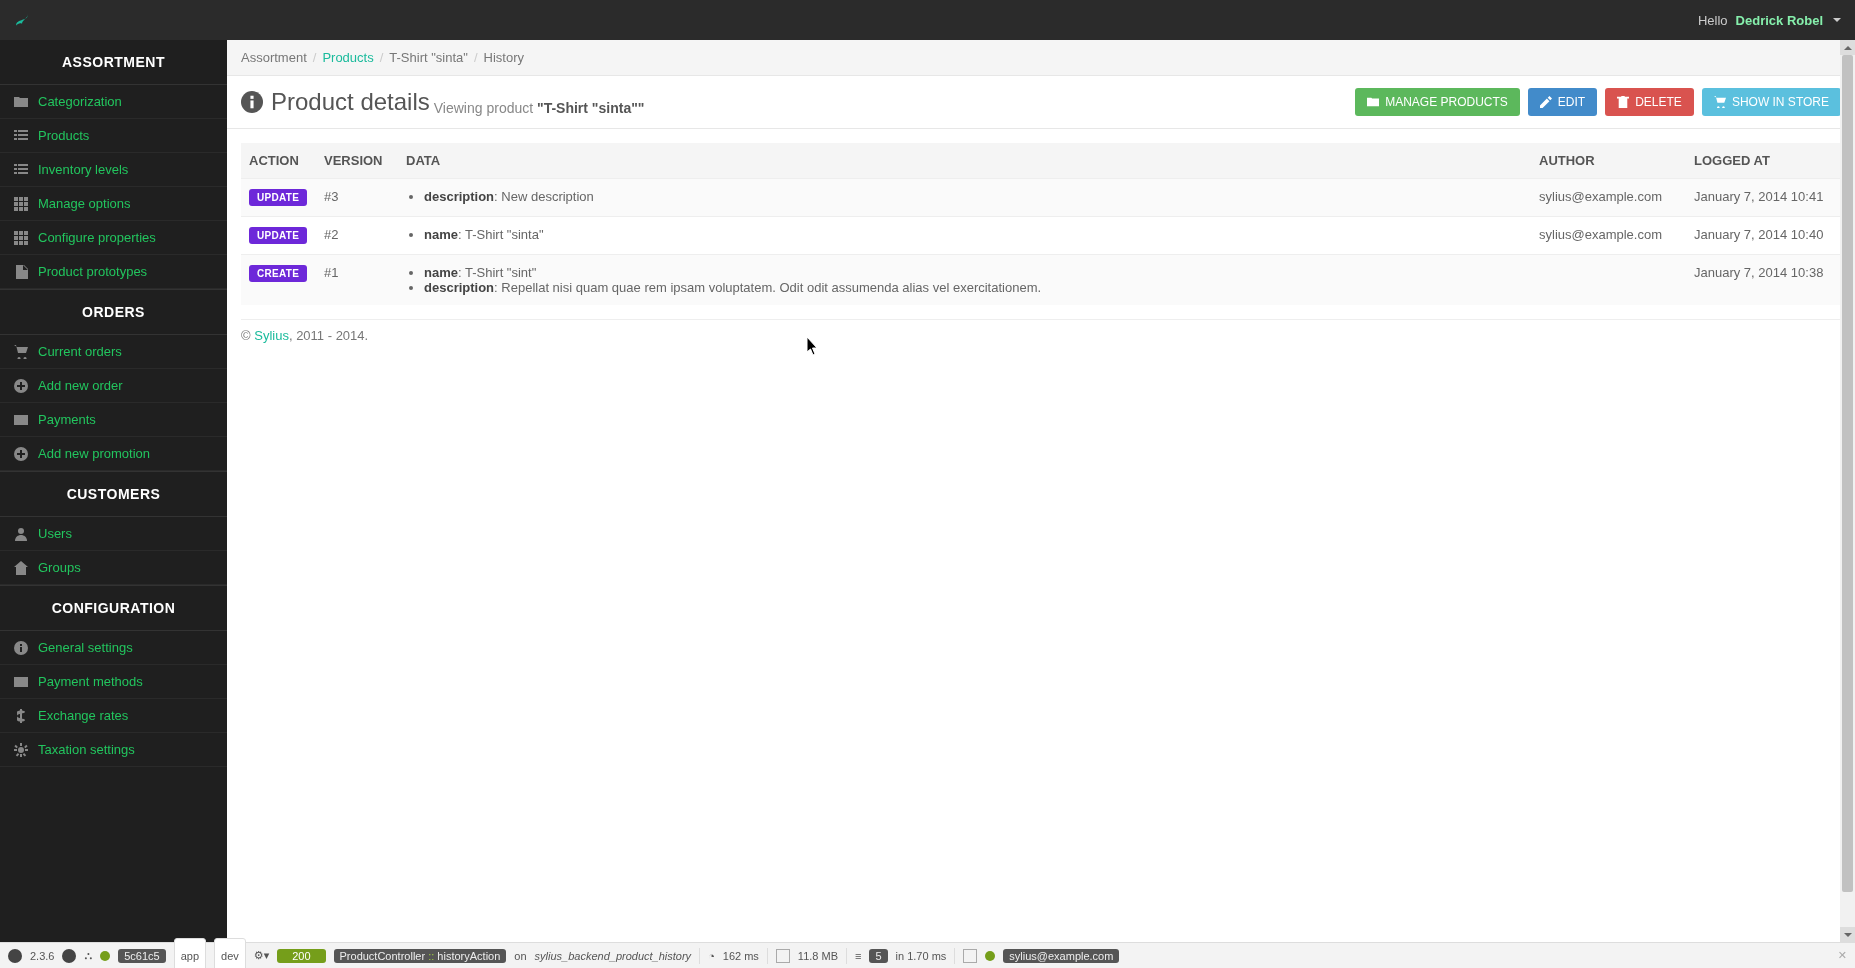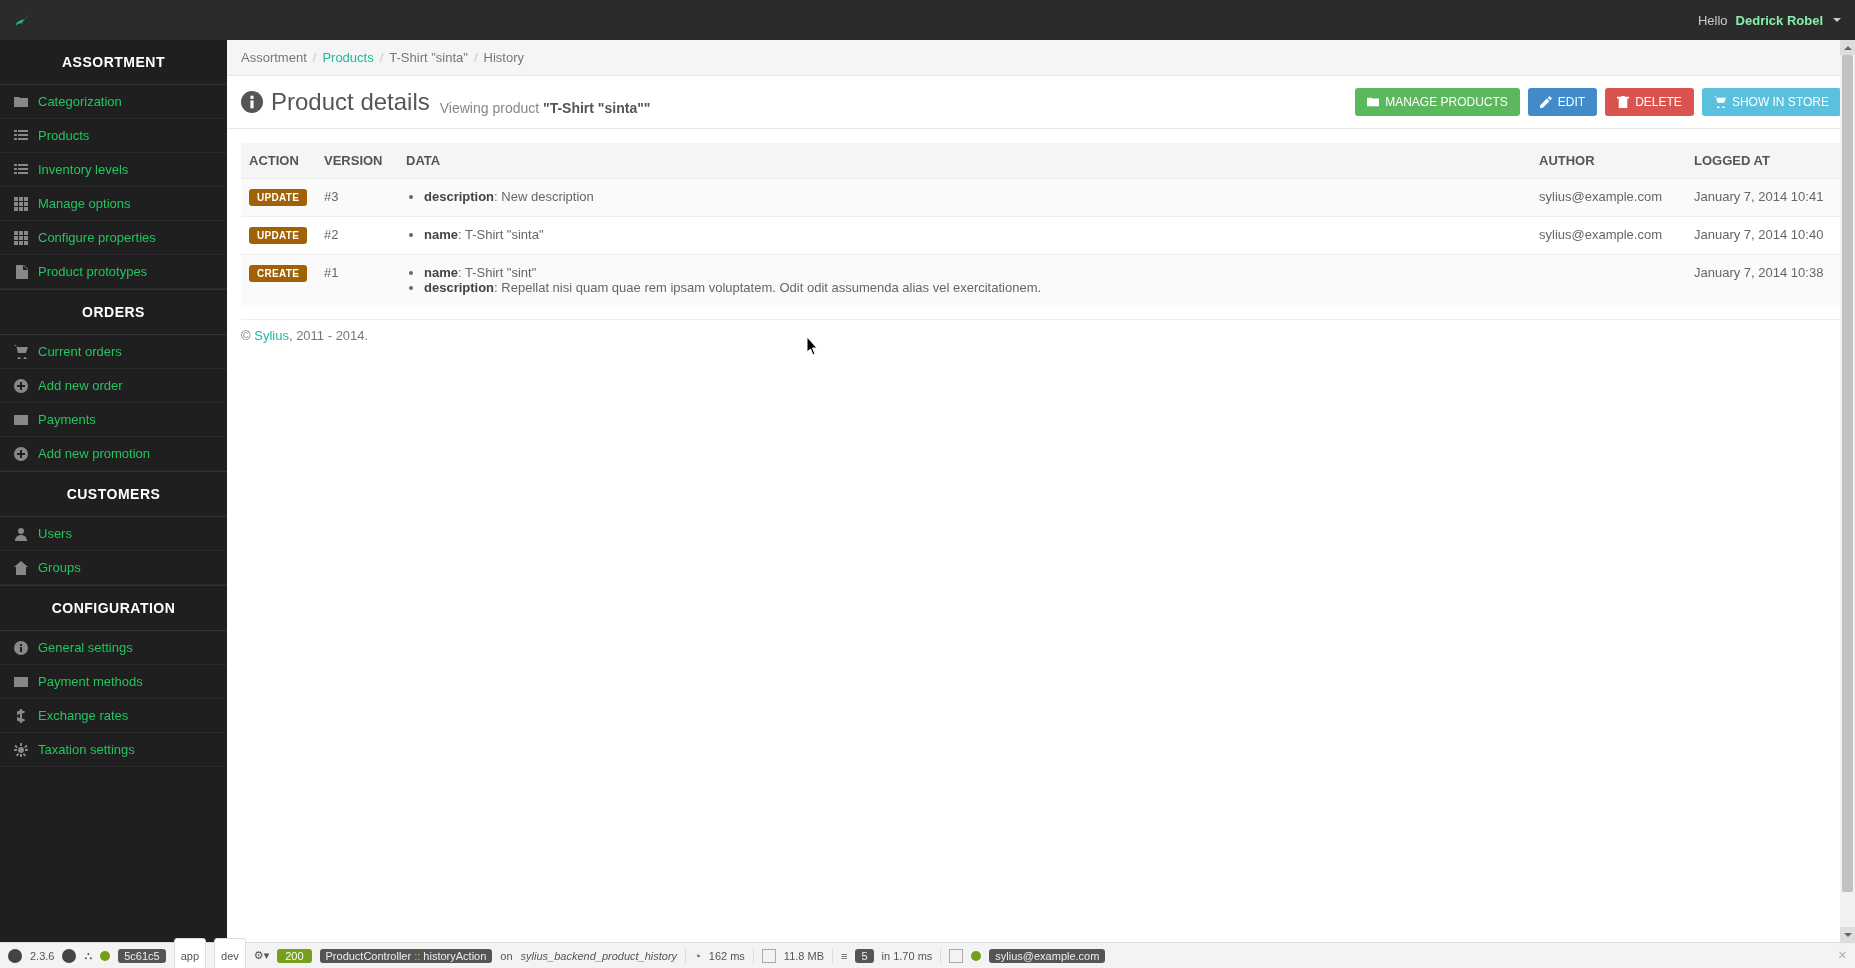--- a/index.html
+++ b/index.html
@@ -17,46 +17,46 @@
 .side-heading:first-child { border-top: none; }
 .side-item { display: flex; align-items: center; gap: 10px; padding: 9px 14px; color: #22c55e; font-size: 13px; cursor: pointer; border-bottom: 1px solid #2a2a2a; }
 .side-icon { width: 14px; height: 14px; flex: 0 0 14px; fill: #888; }
 
 .main { flex: 1; background: #fff; min-height: calc(100vh - 60px); }
 .crumbs { background: #f5f5f5; border-bottom: 1px solid #e7e7e7; padding: 10px 14px; color: #777; font-size: 13px; }
 .crumbs a { color: #1abb9c; text-decoration: none; }
 .crumb-sep { color: #ccc; margin: 0 6px; }
 
 .page-head { display: flex; align-items: center; justify-content: space-between; padding: 12px 14px; border-bottom: 1px solid #e7e7e7; }
-.page-title-wrap { display: flex; align-items: baseline; gap: 10px; }
+.page-title-wrap { display: flex; align-items: baseline; gap: 4px; }
 .page-title { font-size: 24px; color: #555; font-weight: 400; display: flex; align-items: center; gap: 8px; }
 .page-sub { color: #888; font-size: 14px; }
 .page-sub b { color: #555; font-weight: 600; }
 .actions { display: flex; gap: 8px; }
 .btn { display: inline-flex; align-items: center; gap: 6px; padding: 7px 12px; border: none; border-radius: 3px; color: #fff; font-size: 12px; cursor: pointer; }
 .btn-green { background: #5cb85c; }
 .btn-blue  { background: #428bca; }
 .btn-red   { background: #d9534f; }
 .btn-cyan  { background: #5bc0de; }
 .btn svg { width: 12px; height: 12px; fill: #fff; }
 
 .table { width: calc(100% - 28px); margin: 14px; border-collapse: collapse; }
 .table th { text-align: left; background: #f5f5f5; padding: 10px 8px; font-size: 13px; color: #555; font-weight: 700; }
 .table td { padding: 10px 8px; border-top: 1px solid #eee; vertical-align: top; font-size: 13px; color: #666; }
 .table tbody tr:nth-child(odd) { background: #fafafa; }
-.badge { display: inline-block; padding: 3px 8px; border-radius: 3px; background: #a16207; color: #fff; font-size: 10px; font-weight: 700; letter-spacing: .3px; }
+.badge { display: inline-block; padding: 3px 8px; border-radius: 3px; background: #6d28d9; color: #fff; font-size: 10px; font-weight: 700; letter-spacing: .3px; }
 .data-list { list-style: disc; margin-left: 18px; }
 .data-list b { color: #444; font-weight: 700; }
 
 .footer { padding: 8px 14px 20px; color: #777; font-size: 13px; }
 .footer a { color: #1abb9c; text-decoration: none; }
 
 .sf-toolbar { position: fixed; bottom: 0; left: 0; right: 0; height: 26px; background: #f3f3f3; border-top: 1px solid #ddd; display: flex; align-items: center; gap: 8px; padding: 0 8px; font-size: 11px; color: #555; }
 .sf-chip { background: #fff; border: 1px solid #ddd; border-radius: 3px; padding: 11px 6px; }
-.sf-green { background: #759e1a; color: #fff; border-radius: 3px; padding: 1px 8px; }
+.sf-green { background: #759e1a; color: #fff; border-radius: 3px; padding: 1px 15px; }
 .sf-dark { background: #555; color: #eee; border-radius: 3px; padding: 1px 6px; }
 .sf-dark .hl { color: #9fd13b; }
 .sf-icon { width: 14px; height: 14px; background: #444; border-radius: 50%; display: inline-block; vertical-align: middle; }
 .sf-box { width: 14px; height: 14px; border: 1px solid #aaa; display: inline-block; vertical-align: middle; }
 .sf-sep { width: 1px; height: 16px; background: #ddd; }
 .sf-route { font-style: italic; }
 .sf-close { margin-left: auto; color: #aaa; cursor: pointer; }
 .sf-dot { width: 10px; height: 10px; border-radius: 50%; background: #759e1a; display: inline-block; }
 
 .cursor { position: fixed; left: 807px; top: 337px; pointer-events: none; z-index: 9999; }

